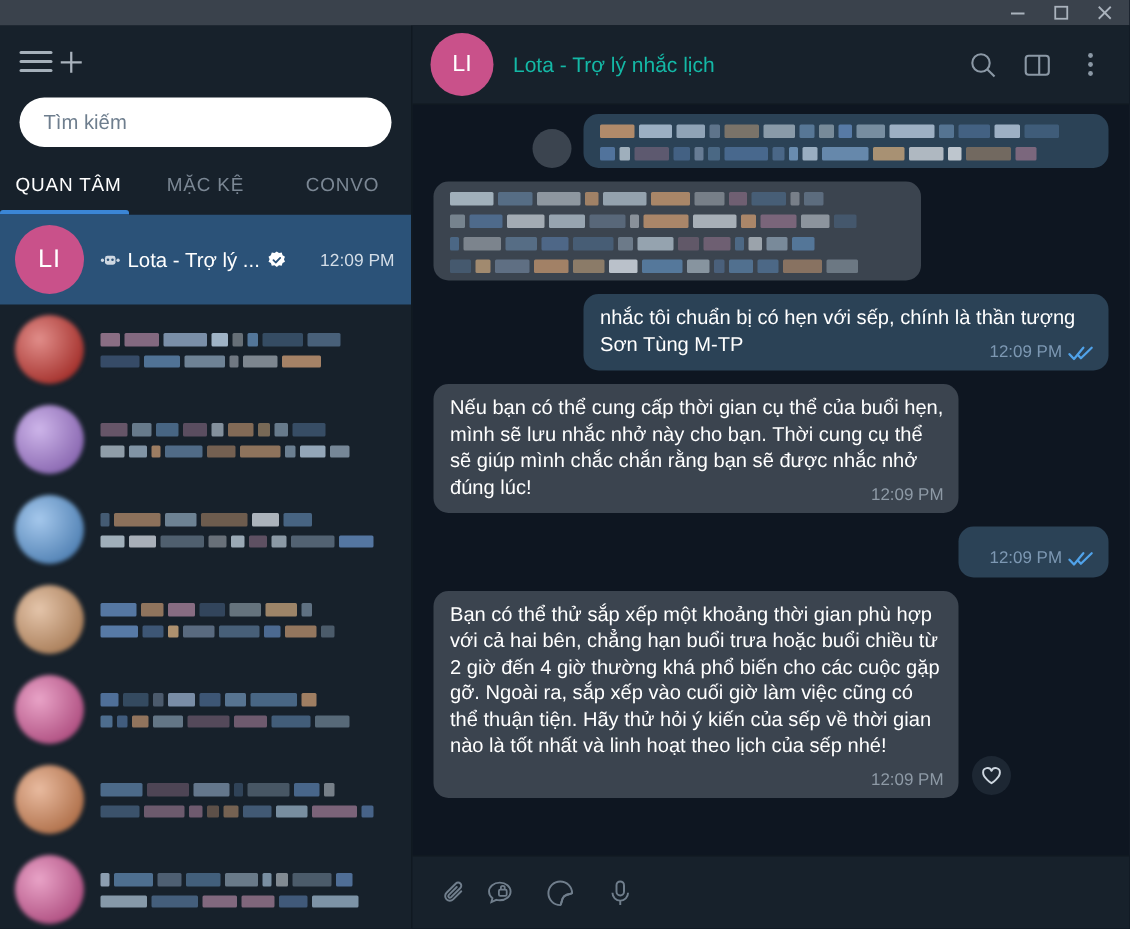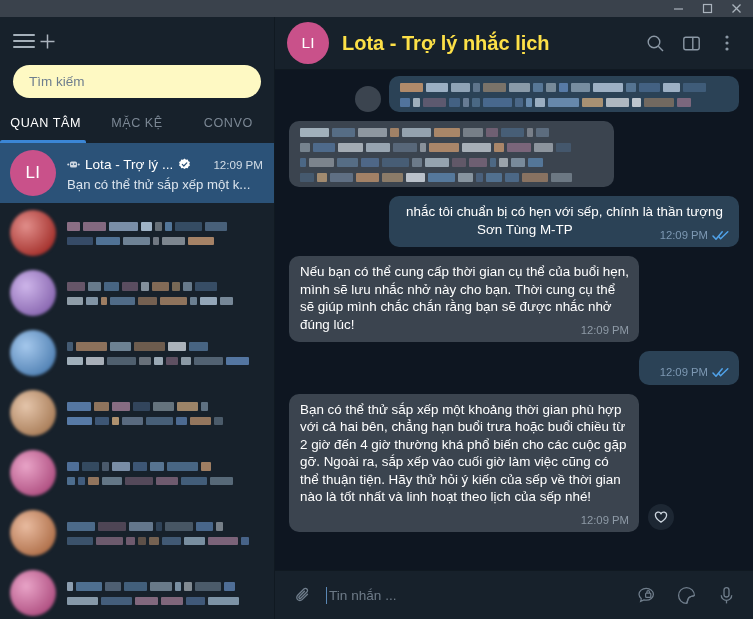--- a/index.html
+++ b/index.html
@@ -41,21 +41,21 @@
   .hamburger i { display: block; height: 2px; background: #a5b0ba; border-radius: 1px; }
   .side-title {
     font-size: 16.5px; font-weight: bold; color: #ffffff;
     margin-left: 15px; flex: 1; letter-spacing: .1px;
   }
   .plus-btn { width: 24px; height: 24px; display: flex; align-items: center;
     justify-content: center; color: #aab3bd; cursor: pointer; }
 
   .search-wrap { padding: 0 13px 0 13px; }
   .search-box {
-    height: 33px; background: #fef9c3; border-radius: 17px;
+    height: 33px; background: #ffffff; border-radius: 17px;
     display: flex; align-items: center; padding: 0 16px;
   }
   .search-ph { color: #6e7e8e; font-size: 13.5px; }
 
   .tabs {
     display: flex; height: 40px; flex: 0 0 40px; align-items: center;
     margin-top: 5px; position: relative;
   }
   .tab {
     flex: 1; text-align: center; font-size: 12.6px; color: #7b8794;
@@ -102,31 +102,31 @@
   .main { flex: 1; display: flex; flex-direction: column; min-width: 0;
           background: #0e1621; }
   .chat-head {
     height: 53px; flex: 0 0 53px; background: #17212b; display: flex;
     align-items: center; padding: 0 10px 0 12px; border-bottom: 1px solid #101921;
   }
   .head-av { width: 42px; height: 42px; border-radius: 50%; flex: 0 0 42px;
     display: flex; align-items: center; justify-content: center; color: #fff;
     font-size: 15.5px; }
   .head-txt { margin-left: 13px; flex: 1; min-width: 0; }
-  .head-name { font-size: 20px; color: #fde047; font-weight: bold; }
+  .head-name { font-size: 14px; color: #14b8a6; font-weight: normal; }
   .head-sub { font-size: 12.8px; color: #7d8b99; margin-top: 2px; }
   .head-ico { width: 32px; height: 32px; display: flex; align-items: center;
     justify-content: center; color: #8b98a5; cursor: pointer; margin-left: 4px; }
 
   .messages {
     flex: 1; overflow: hidden; padding: 6px 14px 4px 14px;
     display: flex; flex-direction: column; gap: 9px; position: relative;
   }
   .msg-line { display: flex; width: 100%; }
-  .msg-line.out { justify-content: flex-end; text-align: center; }
+  .msg-line.out { justify-content: flex-end; }
   .msg-line.in  { justify-content: flex-start; }
   .bubble {
     max-width: 350px; border-radius: 10px; padding: 7px 10px 5px 11px;
     font-size: 13.4px; line-height: 17.5px; color: #fff; position: relative;
   }
   .bubble.in  { background: #3b444f; }
   .bubble.out { background: #2b4256; }
   .meta {
     float: right; display: inline-flex; align-items: center; gap: 4px;
     margin-left: 10px; margin-top: 4px; position: relative; top: 2px;
@@ -225,21 +225,20 @@
                 </span>
                 <span class="row-name">Lota - Trợ lý ...</span>
                 <span class="verified">
                   <svg width="13" height="13" viewBox="0 0 13 13">
                     <path d="M6.5.6l1.5 1.1 1.8-.3.6 1.8 1.6.9-.7 1.7.7 1.7-1.6.9-.6 1.8-1.8-.3-1.5 1.1-1.5-1.1-1.8.3-.6-1.8-1.6-.9.7-1.7-.7-1.7 1.6-.9.6-1.8 1.8.3z" fill="#fff"></path>
                     <path d="M4.3 6.4l1.5 1.6 3-3.1" fill="none" stroke="#2b5278" stroke-width="1.2" stroke-linecap="round" stroke-linejoin="round"></path>
                   </svg>
                 </span>
                 <span class="row-time">12:09 PM</span>
               </div>
-              <div class="row-msg">Bạn có thể thử sắp xếp một k...</div>
             </div>
           </div>
           <div class="chat-row">
             <div class="avatar" style="background: radial-gradient(circle at 35% 35%, rgba(255, 255, 255, 0.5), rgba(0, 0, 0, 0.25)) rgb(194, 27, 20); filter: blur(1.5px);"></div>
             <div class="row-body">
               <div class="px-row">
                 <span class="px" style="width: 13px; height: 9px; background: rgb(140, 111, 134); opacity: 0.99;"></span>
                 <span class="px" style="width: 23px; height: 9px; background: rgb(140, 111, 134); opacity: 0.93;"></span>
                 <span class="px" style="width: 29px; height: 9px; background: rgb(122, 143, 168); opacity: 1;"></span>
                 <span class="px" style="width: 11px; height: 9px; background: rgb(159, 179, 198); opacity: 1;"></span>
@@ -577,24 +576,20 @@
             </div>
           </div>
         </div>
 
       <div class="composer">
         <div class="comp-ico">
           <svg width="20" height="20" viewBox="0 0 20 20">
               <path d="M14.5 9.2l-5.4 5.4a3.1 3.1 0 01-4.4-4.4l6.2-6.2a2.1 2.1 0 013 3l-6.2 6.2a1.1 1.1 0 01-1.6-1.5l5.4-5.4" fill="none" stroke="currentColor" stroke-width="1.3" stroke-linecap="round"></path>
             </svg>
         </div>
-        <div class="comp-input">
-          <span class="caret"></span>
-          <span class="comp-ph">Tin nhắn ...</span>
-        </div>
         <div class="comp-right">
           <div class="comp-ico">
             <svg width="21" height="21" viewBox="0 0 21 21">
                 <path d="M10.2 3.4c4 0 7.2 2.6 7.2 5.9 0 3.3-3.2 5.9-7.2 5.9-.8 0-1.6-.1-2.3-.3L4.6 16.4l.7-2.6C4 12.7 3 11 3 9.3c0-3.3 3.2-5.9 7.2-5.9z" fill="none" stroke="currentColor" stroke-width="1.25"></path>
                 <rect x="9.6" y="8.1" width="5.2" height="4.2" rx=".9" fill="none" stroke="currentColor" stroke-width="1.2"></rect>
                 <path d="M10.9 8.1V6.9a1.3 1.3 0 012.6 0v1.2" fill="none" stroke="currentColor" stroke-width="1.2"></path>
               </svg>
           </div>
           <div class="comp-ico">
             <svg width="21" height="21" viewBox="0 0 21 21">

